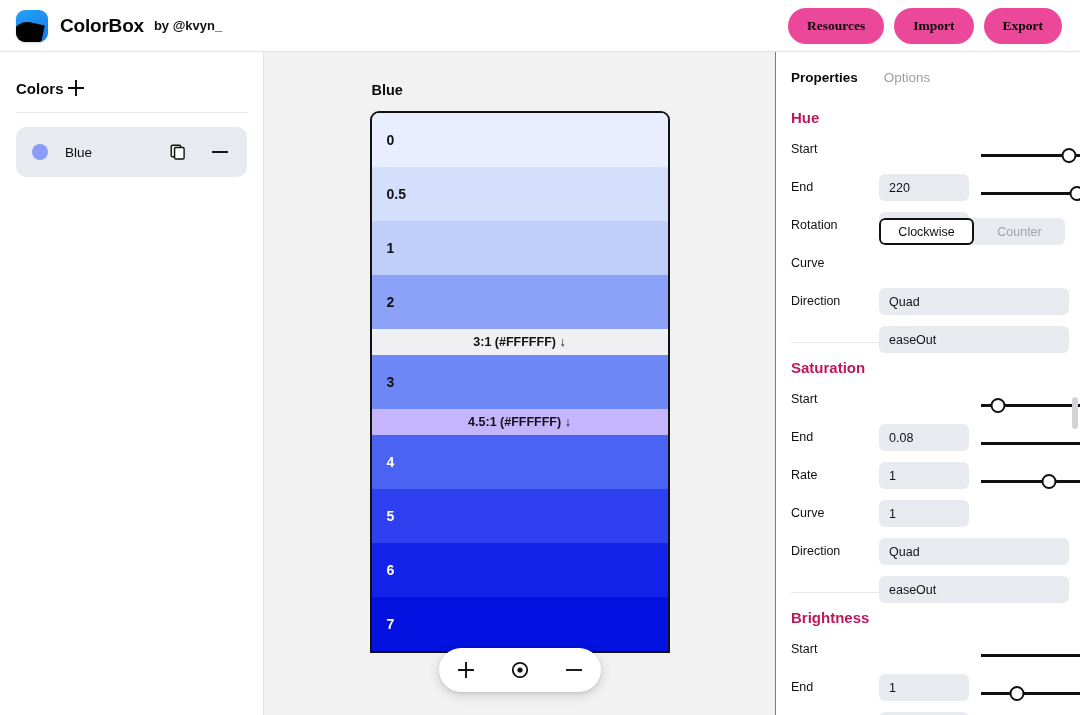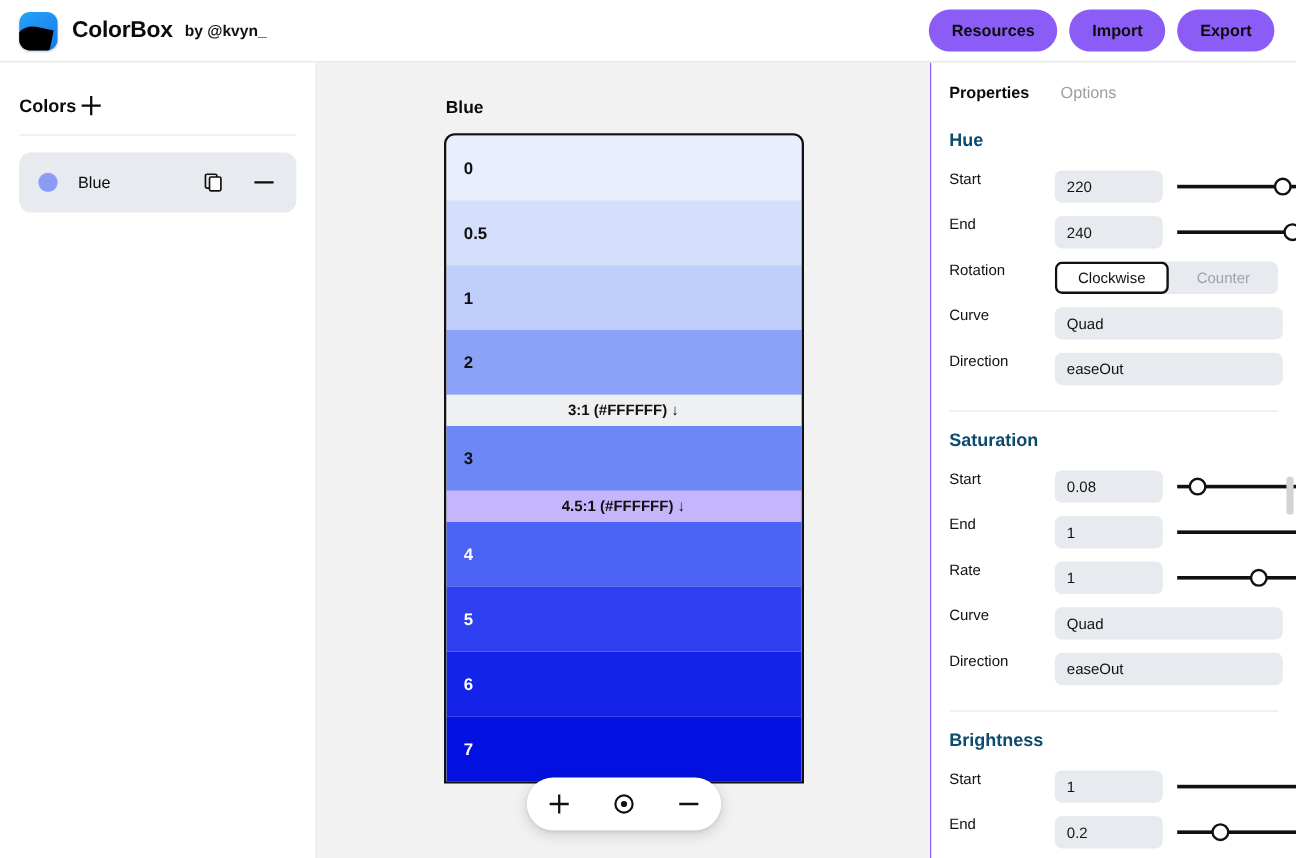--- a/index.html
+++ b/index.html
@@ -32,24 +32,24 @@
     content: ""; position: absolute; left: -4px; bottom: -10px;
     width: 30px; height: 30px; background: #000;
     border-radius: 50% 0 50% 50%;
     transform: rotate(12deg);
   }
   .brand-name { font-size: 19px; font-weight: bold; color: #0a0a0a; letter-spacing: -.2px; }
   .brand-by { font-size: 13px; font-weight: bold; color: #111; margin-left: -2px; }
 
   .header-actions { margin-left: auto; display: flex; align-items: center; gap: 10px; }
   .pill-btn {
-    background: #8b5cf6; border: none; border-radius: 999px;
+    background: #ec4899; border: none; border-radius: 999px;
     padding: 10px 19px; font-size: 13.5px; font-weight: bold;
     color: #0b0b0b; cursor: pointer;
-    font-family: Liberation Sans, sans-serif;
+    font-family: Liberation Serif, serif;
   }
 
   
   .body { flex: 1; display: flex; min-height: 0; }
 
   
   .sidebar {
     width: 264px; min-width: 264px;
     background: #ffffff;
     border-right: 1px solid #e4e4e4;
@@ -120,28 +120,29 @@
     border-left: 1px solid #8b5cf6;
     position: relative;
     padding: 0 15px 0 15px;
     overflow: hidden;
   }
   .tabs { display: flex; gap: 26px; padding: 18px 0 16px 0; }
   .tab { font-size: 13.5px; cursor: pointer; background: none; border: none; font-family: "Liberation Sans", sans-serif; padding: 0; }
   .tab.active { font-weight: bold; color: #0b0b0b; }
   .tab.inactive { color: #9b9ea3; }
 
-  .section-title { font-size: 15px; font-weight: bold; color: #0c4a6e; margin: 8px 0 16px 0; }
+  .section-title { font-size: 15px; font-weight: bold; color: #be185d; margin: 8px 0 16px 0; }
   .prop-row { display: flex; align-items: flex-start; height: 30px; margin-bottom: 8px; }
   .prop-label { width: 88px; min-width: 88px; font-size: 12.5px; color: #111; }
   .prop-field {
     background: #e7eaee; border: none; border-radius: 6px;
     height: 27px; font-size: 12.5px; color: #111;
     padding: 0 10px; display: flex; align-items: center;
     font-family: "Liberation Sans", sans-serif;
+    margin-top: 32px;
   }
   .field-sm { width: 90px; min-width: 90px; }
   .field-lg { width: 190px; min-width: 190px; }
 
   .slider { position: relative; margin-left: 12px; width: 120px; height: 27px; }
   .slider-track {
     position: absolute; top: 12px; left: 0; width: 145px; height: 3px; background: #111;
   }
   .slider-thumb {
     position: absolute; top: 6px; width: 15px; height: 15px;

